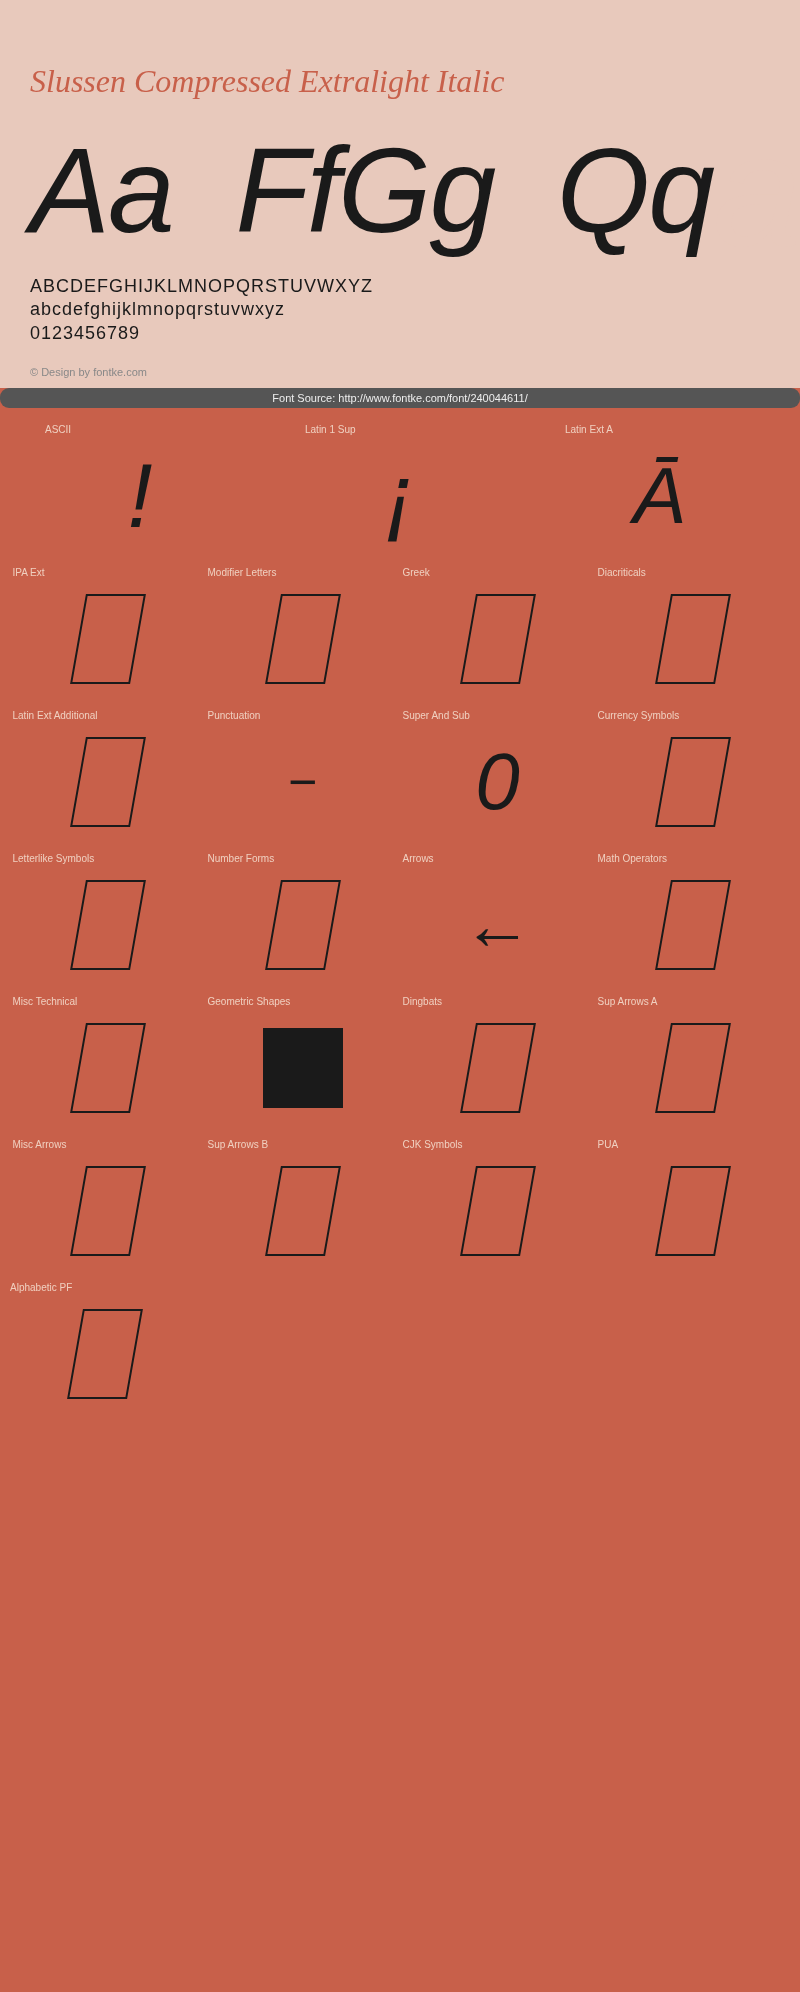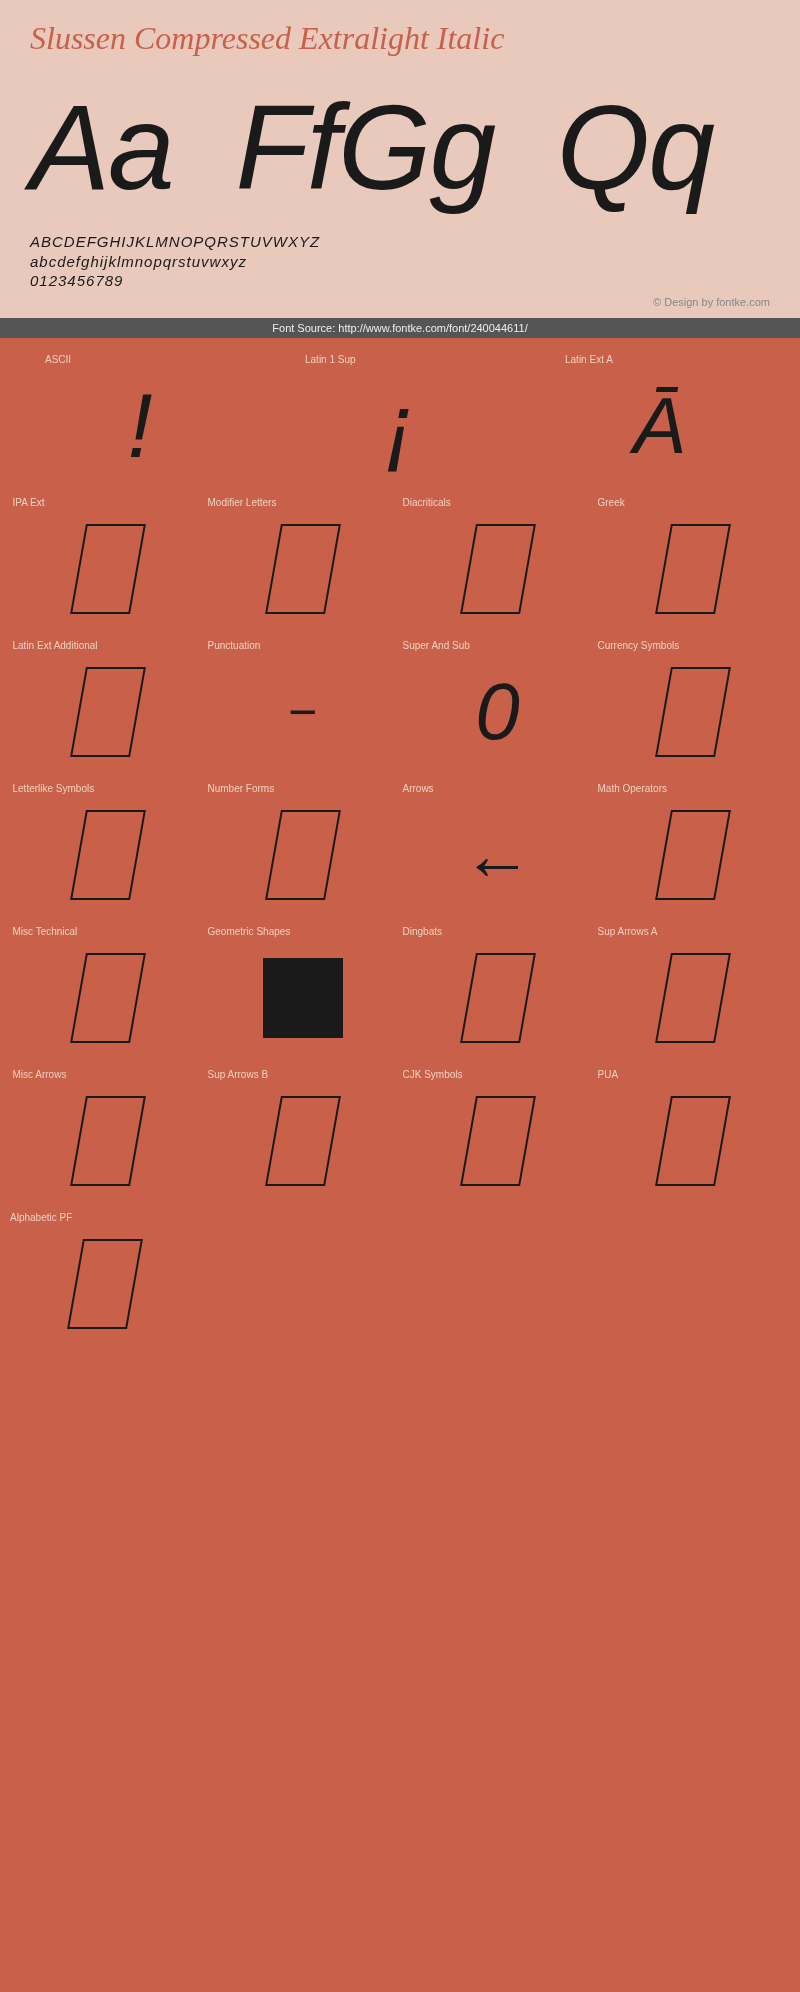--- a/index.html
+++ b/index.html
@@ -14,20 +14,21 @@
       background: #e8c9bc;
       padding: 20px 30px 10px 30px;
     }
     .font-title {
       font-size: 32px;
       color: #c8604a;
       font-style: italic;
       font-weight: 300;
       margin-bottom: 10px;
       font-family: Georgia, serif;
+      margin-top: 43px;
     }
     .glyph-large {
       font-size: 120px;
       font-weight: 200;
       line-height: 1;
       color: #1a1a1a;
       font-style: italic;
       letter-spacing: -2px;
       font-family: 'Arial Narrow', Arial, sans-serif;
     }
@@ -44,42 +45,41 @@
       align-items: center;
       width: 100%;
     }
     .glyph-col {
       display: flex;
     }
     .alphabet-section {
       margin-top: 5px;
     }
     .alphabet-line {
-      font-size: 15px;
+      font-size: 18px;
       font-weight: 300;
-      font-style: italic;
       color: #1a1a1a;
       font-family: 'Arial Narrow', Arial, sans-serif;
       letter-spacing: 1px;
       line-height: 1.3;
     }
     .copyright-line {
-      text-align: right;
       font-size: 11px;
       color: #888;
-      margin-top: 5px;
+      margin-top: 21px;
     }
 
     
     .divider-bar {
       background: #555;
       color: #eee;
       text-align: center;
       font-size: 11px;
       padding: 4px 0;
+      border-radius: 9px;
     }
 
     
     .glyph-grid {
       background: #c8604a;
       padding: 10px 10px;
     }
     .grid-row {
       display: flex;
       justify-content: space-around;
@@ -219,31 +219,31 @@
         <div class="parallelogram"></div>
       </div>
     </div>
     <div class="grid-cell">
       <span class="cell-label">Modifier Letters</span>
       <div class="cell-glyph">
         <div class="parallelogram"></div>
       </div>
     </div>
     <div class="grid-cell">
+      <span class="cell-label">Greek</span>
+      <div class="cell-glyph">
+        <div class="parallelogram"></div>
+      </div>
+    </div>
+    <div class="grid-cell">
       <span class="cell-label">Diacriticals</span>
       <div class="cell-glyph">
         <div class="parallelogram"></div>
       </div>
     </div>
-    <div class="grid-cell">
-      <span class="cell-label">Greek</span>
-      <div class="cell-glyph">
-        <div class="parallelogram"></div>
-      </div>
-    </div>
   </div>
 
   <div class="grid-row">
     <div class="grid-cell">
       <span class="cell-label">Latin Ext Additional</span>
       <div class="cell-glyph">
         <div class="parallelogram"></div>
       </div>
     </div>
     <div class="grid-cell">

